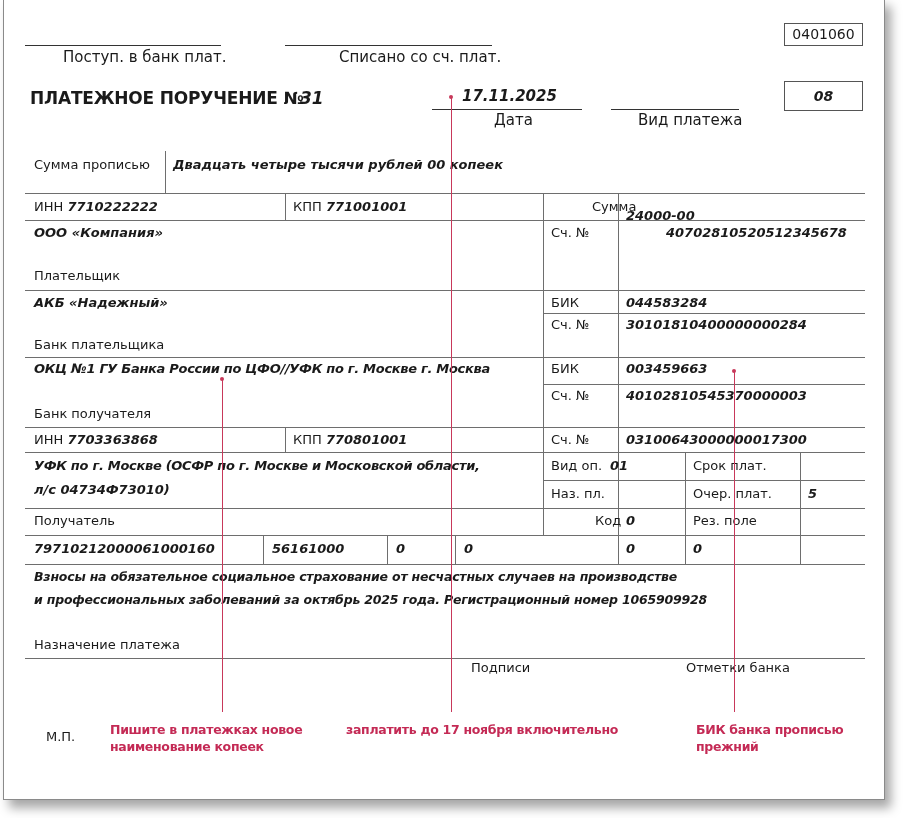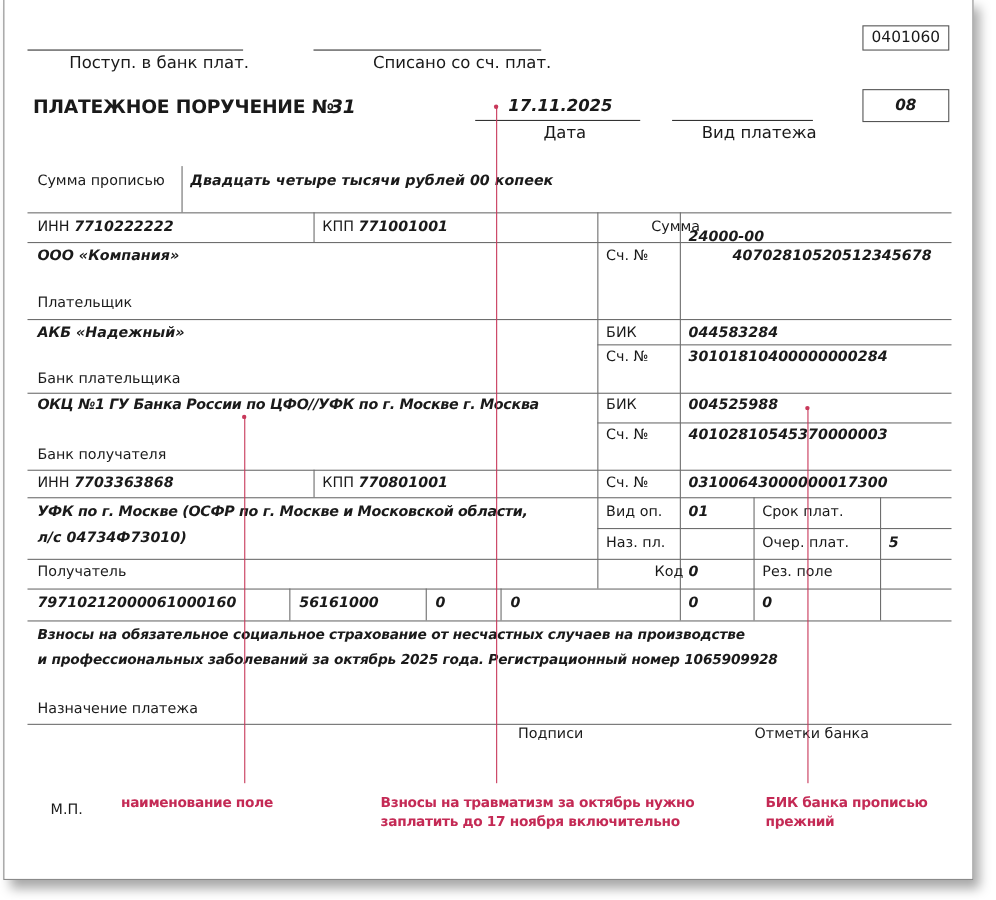--- a/index.html
+++ b/index.html
@@ -80,34 +80,34 @@
 <div class="t bi" style="left:34px;top:295px;">АКБ «Надежный»</div>
 <div class="t" style="left:34px;top:337px;">Банк плательщика</div>
 <div class="t" style="left:551px;top:295px;">БИК</div>
 <div class="t bi" style="left:626px;top:295px;">044583284</div>
 <div class="t" style="left:551px;top:317px;">Сч. №</div>
 <div class="t bi" style="left:626px;top:317px;">30101810400000000284</div>
 
 <div class="t bi" style="left:34px;top:361px;letter-spacing:-0.3px;">ОКЦ №1 ГУ Банка России по ЦФО//УФК по г. Москве г. Москва</div>
 <div class="t" style="left:34px;top:406px;">Банк получателя</div>
 <div class="t" style="left:551px;top:361px;">БИК</div>
-<div class="t bi" style="left:626px;top:361px;">004525988</div>
+<div class="t bi" style="left:626px;top:361px;">003459663</div>
 <div class="t" style="left:551px;top:388px;">Сч. №</div>
 <div class="t bi" style="left:626px;top:388px;">40102810545370000003</div>
 
 <div class="t" style="left:34px;top:432px;"><span>ИНН</span> <span class="bi">7703363868</span></div>
 <div class="t" style="left:293px;top:432px;"><span>КПП</span> <span class="bi">770801001</span></div>
 <div class="t" style="left:551px;top:432px;">Сч. №</div>
 <div class="t bi" style="left:626px;top:432px;">03100643000000017300</div>
 <div class="t bi" style="left:34px;top:458px;letter-spacing:-0.3px;">УФК по г. Москве (ОСФР по г. Москве и Московской области,</div>
 <div class="t bi" style="left:34px;top:482px;">л/с 04734Ф73010)</div>
 <div class="t" style="left:34px;top:513px;">Получатель</div>
 
 <div class="t" style="left:551px;top:458px;">Вид оп.</div>
-<div class="t bi" style="left:626px;top:458px;">01</div>
+<div class="t bi" style="left:610px;top:458px;">01</div>
 <div class="t" style="left:693px;top:458px;">Срок плат.</div>
 <div class="t bi" style="left:808px;top:458px;"></div>
 <div class="t" style="left:551px;top:486px;">Наз. пл.</div>
 <div class="t bi" style="left:626px;top:486px;"></div>
 <div class="t" style="left:693px;top:486px;">Очер. плат.</div>
 <div class="t bi" style="left:808px;top:486px;">5</div>
 <div class="t" style="left:551px;top:513px;margin-left:44px;">Код</div>
 <div class="t bi" style="left:626px;top:513px;">0</div>
 <div class="t" style="left:693px;top:513px;">Рез. поле</div>
 <div class="t bi" style="left:808px;top:513px;"></div>
@@ -128,22 +128,22 @@
 <div class="t" style="left:46px;top:729px;">М.П.</div>
 
 <div class="dot" style="left:220px;top:377px;"></div>
 <div class="redline" style="left:222px;top:379px;height:333px;"></div>
 <div class="dot" style="left:449px;top:95px;"></div>
 <div class="redline" style="left:451px;top:97px;height:615px;"></div>
 <div class="dot" style="left:732px;top:369px;"></div>
 <div class="redline" style="left:734px;top:371px;height:341px;"></div>
 
 <div class="note" style="left:110px;top:721px;">
-  <div>наименование поле</div>
+  <div>Пишите в платежках новое</div>
+  <div>наименование копеек</div>
 </div>
 <div class="note" style="left:346px;top:721px;">
-  <div>Взносы на травматизм за октябрь нужно</div>
   <div>заплатить до 17 ноября включительно</div>
 </div>
 <div class="note" style="left:696px;top:721px;">
   <div>БИК банка прописью</div>
   <div>прежний</div>
 </div>
 
 </body></html>

